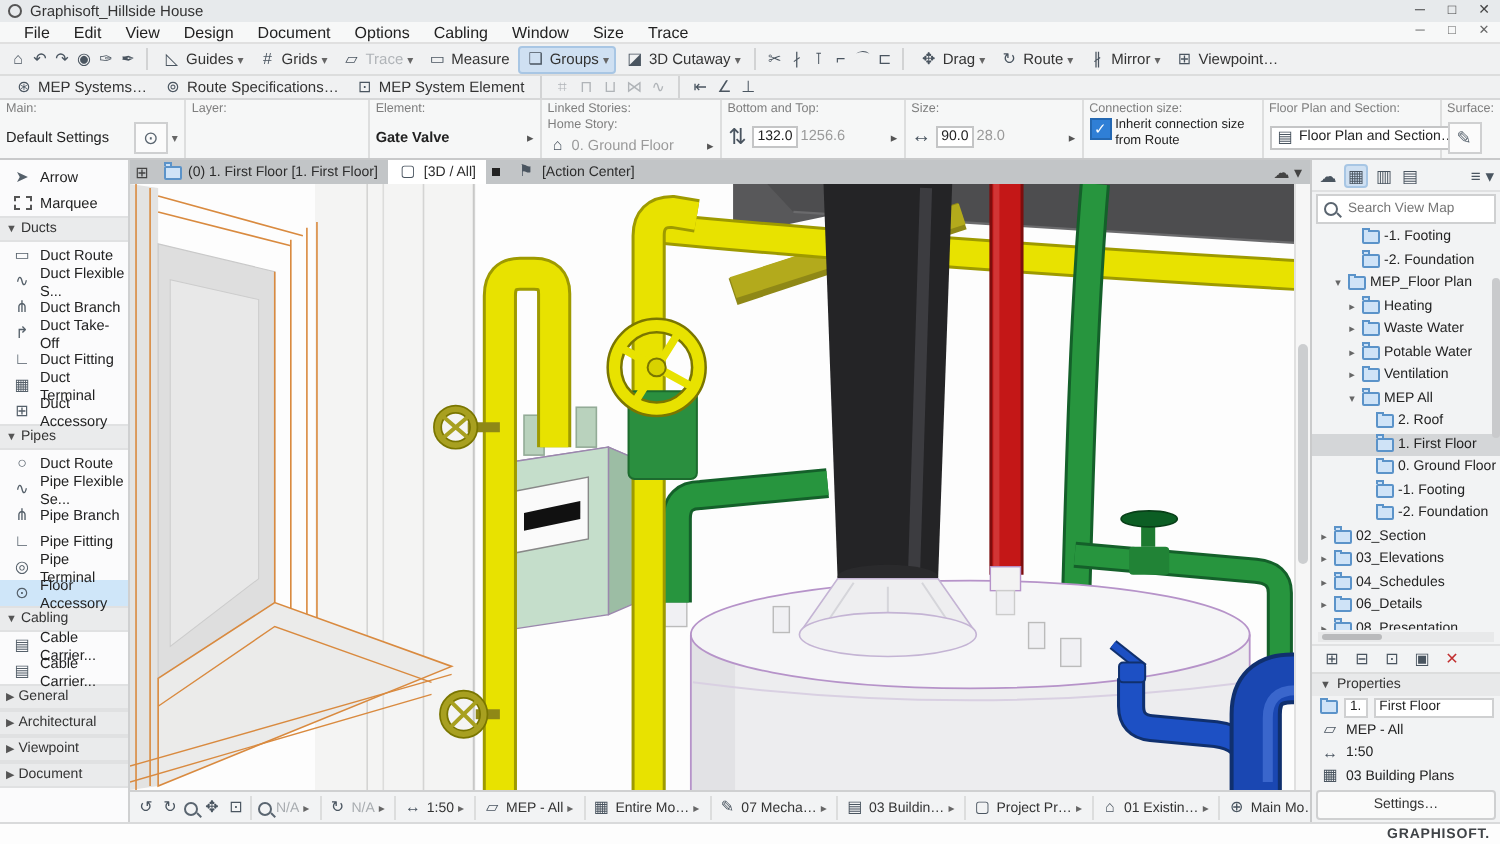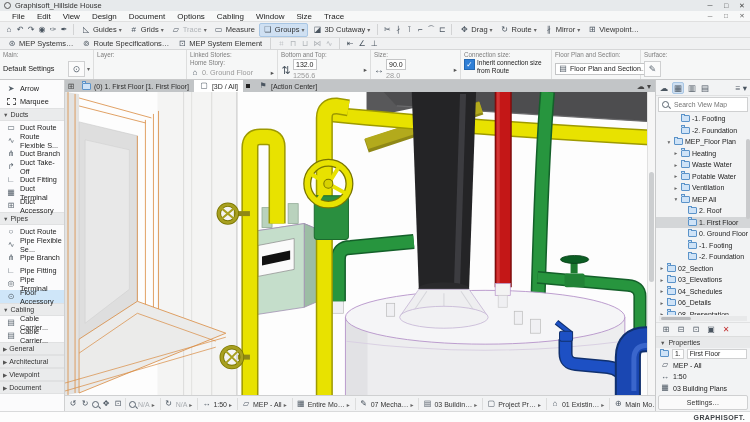--- a/index.html
+++ b/index.html
@@ -29,21 +29,21 @@
   .ib-row{display:flex;align-items:center;gap:2px;flex:1;}
   .ib-val{font-size:7.3px;color:#222;white-space:nowrap;}
   .ib-val.bold{font-weight:bold;}
   .ib-val.dim{color:#9a9a9a;}
   .ib-box{background:#fff;border:1px solid #c4c5c6;padding:0 2px;font-size:7px;line-height:9px;color:#222;white-space:nowrap;}
   .ib-ico{width:15px;height:14px;border:1px solid #cfd0d1;background:#fbfbfb;display:flex;align-items:center;justify-content:center;font-size:9px;color:#5a6570;}
   .arr8{font-size:6.5px;color:#555;margin-left:auto;}
   .cb{width:9px;height:9px;background:#2f7fd6;border:1px solid #2468b2;color:#fff;font-size:7.5px;line-height:9px;text-align:center;flex:none;}
   .eye{width:9px;height:6px;border:1px solid #555;border-radius:50%;position:relative;flex:none;}
   .eye::after{content:"";position:absolute;left:2.5px;top:1px;width:2.5px;height:2.5px;border-radius:50%;background:#555;}
-  .stack{display:flex;flex-direction:column;gap:1px;justify-content:space-between;}
+  .stack{display:flex;flex-direction:row;gap:1px;justify-content:space-between;}
   
   #toolbox{position:absolute;left:0;top:80px;width:65px;bottom:10px;background:#fbfbfc;border-right:1px solid #cfd0d1;overflow:hidden;box-sizing:border-box;padding-top:2px;}
   .tx-row{display:flex;align-items:center;gap:3px;height:13px;padding-left:5px;font-size:7.3px;color:#222;}
   .tx-row .gi{font-size:8px;color:#55606a;min-width:12px;}
   .tx-row.selected{background:#cfe6f9;}
   .tx-head{display:flex;align-items:center;gap:2px;height:11px;background:#eaebec;border-top:1px solid #e0e1e2;border-bottom:1px solid #e0e1e2;padding-left:3px;font-size:7px;color:#333;}
   .tri{font-size:5.5px;color:#555;}
   .marq{width:9px;height:7px;border:1px dashed #555;box-sizing:border-box;margin:0 1.5px;}
   
   #center{position:absolute;left:65px;top:80px;width:590px;bottom:10px;display:flex;flex-direction:column;}
@@ -218,20 +218,27 @@
       <span class="ib-label">Main:</span>
       <div class="ib-row">
         <span class="ib-val">Default Settings</span>
         <span class="ib-ico" style="margin-left:auto">⊙</span>
         <span class="dd">▾</span>
       </div>
     </div>
     <div class="ib-sec" style="width:93px">
       <span class="ib-label">Layer:</span>
     </div>
+    <div class="ib-sec" style="width:87px">
+      <span class="ib-label">Element:</span>
+      <div class="ib-row">
+        <span class="ib-val bold">Gate Valve</span>
+        <span class="arr8">▸</span>
+      </div>
+    </div>
     <div class="ib-sec" style="width:91px">
       <span class="ib-label">Linked Stories:</span>
       <span class="ib-label">Home Story:</span>
       <div class="ib-row">
         <span class="gi">⌂</span>
         <span class="ib-val dim">0. Ground Floor</span>
         <span class="arr8">▸</span>
       </div>
     </div>
     <div class="ib-sec" style="width:93px">
@@ -293,21 +300,21 @@
       <div class="tx-head">
         <span class="tri">▼</span>
         <span>Ducts</span>
       </div>
       <div class="tx-row">
         <span class="gi">▭</span>
         <span>Duct Route</span>
       </div>
       <div class="tx-row">
         <span class="gi">∿</span>
-        <span>Route Flexible S...</span>
+        <span>Duct Flexible S...</span>
       </div>
       <div class="tx-row">
         <span class="gi">⋔</span>
         <span>Duct Branch</span>
       </div>
       <div class="tx-row">
         <span class="gi">↱</span>
         <span>Duct Take-Off</span>
       </div>
       <div class="tx-row">

